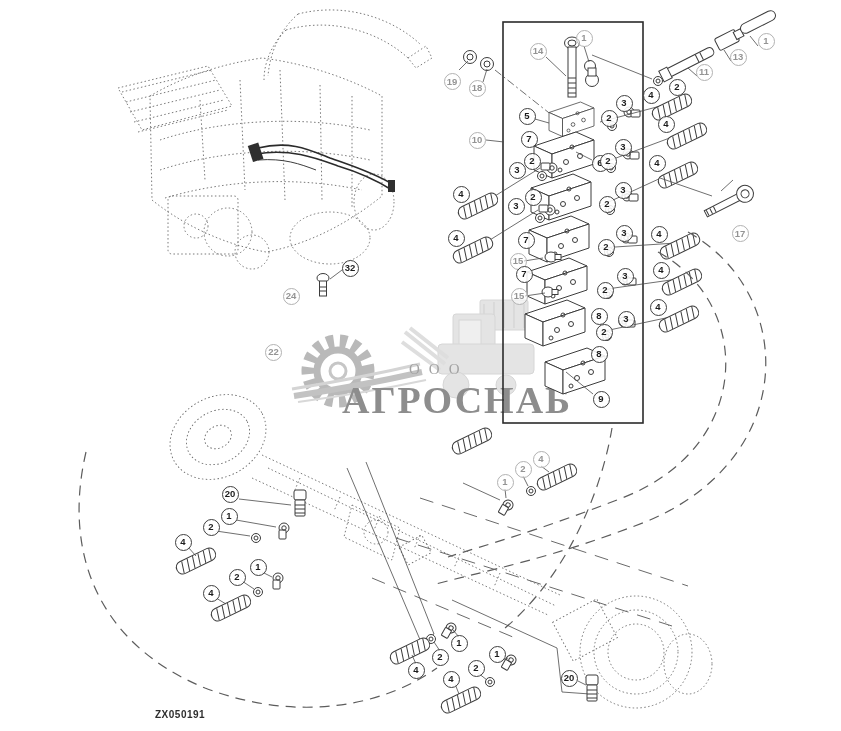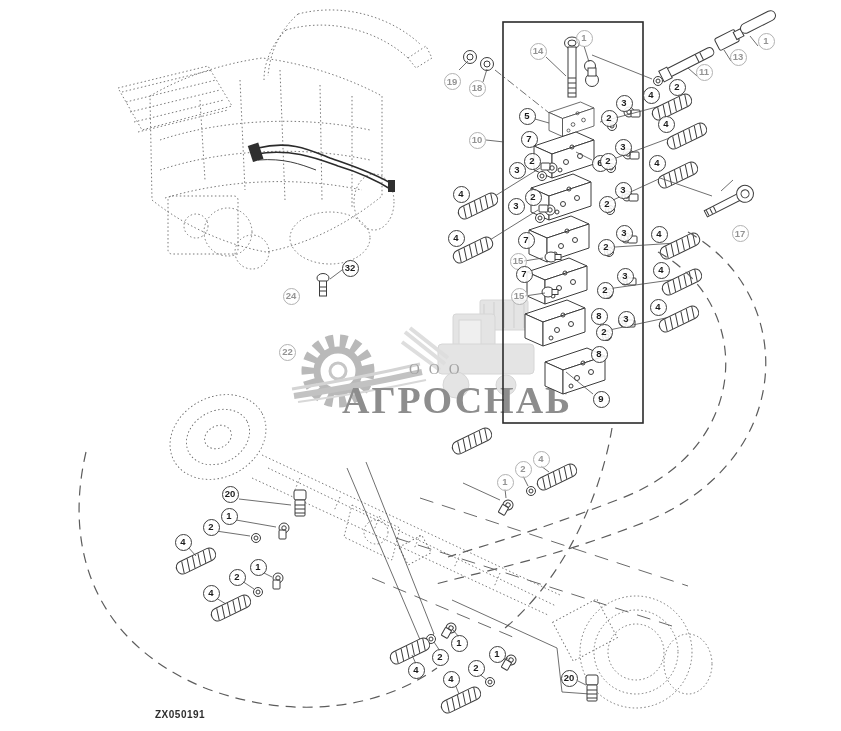--- a/index.html
+++ b/index.html
@@ -313,21 +313,21 @@
       <div class="callout" style="left: 649.5px; top: 298.5px;">4</div>
       <div class="callout" style="left: 452.5px; top: 185.5px;">4</div>
       <div class="callout" style="left: 447.5px; top: 229.5px;">4</div>
       <div class="callout light" style="left: 695.5px; top: 63.5px;">11</div>
       <div class="callout light" style="left: 729.5px; top: 48.5px;">13</div>
       <div class="callout light" style="left: 757.5px; top: 32.5px;">1</div>
       <div class="callout" style="left: 668.5px; top: 78.5px;">2</div>
       <div class="callout light" style="left: 731.5px; top: 177px; margin-top: 48px;">17</div>
       <div class="callout" style="left: 341.5px; top: 259.5px;">32</div>
       <div class="callout light" style="left: 282.5px; top: 287.5px;">24</div>
-      <div class="callout light" style="left: 279px; top: 343.5px; text-align: right;">22</div>
+      <div class="callout light" style="left: 265px; top: 343.5px; text-align: right;">22</div>
       <div class="callout" style="left: 221.5px; top: 485.5px;">20</div>
       <div class="callout" style="left: 220.5px; top: 507.5px;">1</div>
       <div class="callout" style="left: 202.5px; top: 518.5px;">2</div>
       <div class="callout" style="left: 174.5px; top: 533.5px;">4</div>
       <div class="callout" style="left: 249.5px; top: 558.5px;">1</div>
       <div class="callout" style="left: 228.5px; top: 568.5px;">2</div>
       <div class="callout" style="left: 202.5px; top: 584.5px;">4</div>
       <div class="callout light" style="left: 496.5px; top: 473.5px;">1</div>
       <div class="callout light" style="left: 514.5px; top: 460.5px;">2</div>
       <div class="callout light" style="left: 532.5px; top: 450.5px;">4</div>

